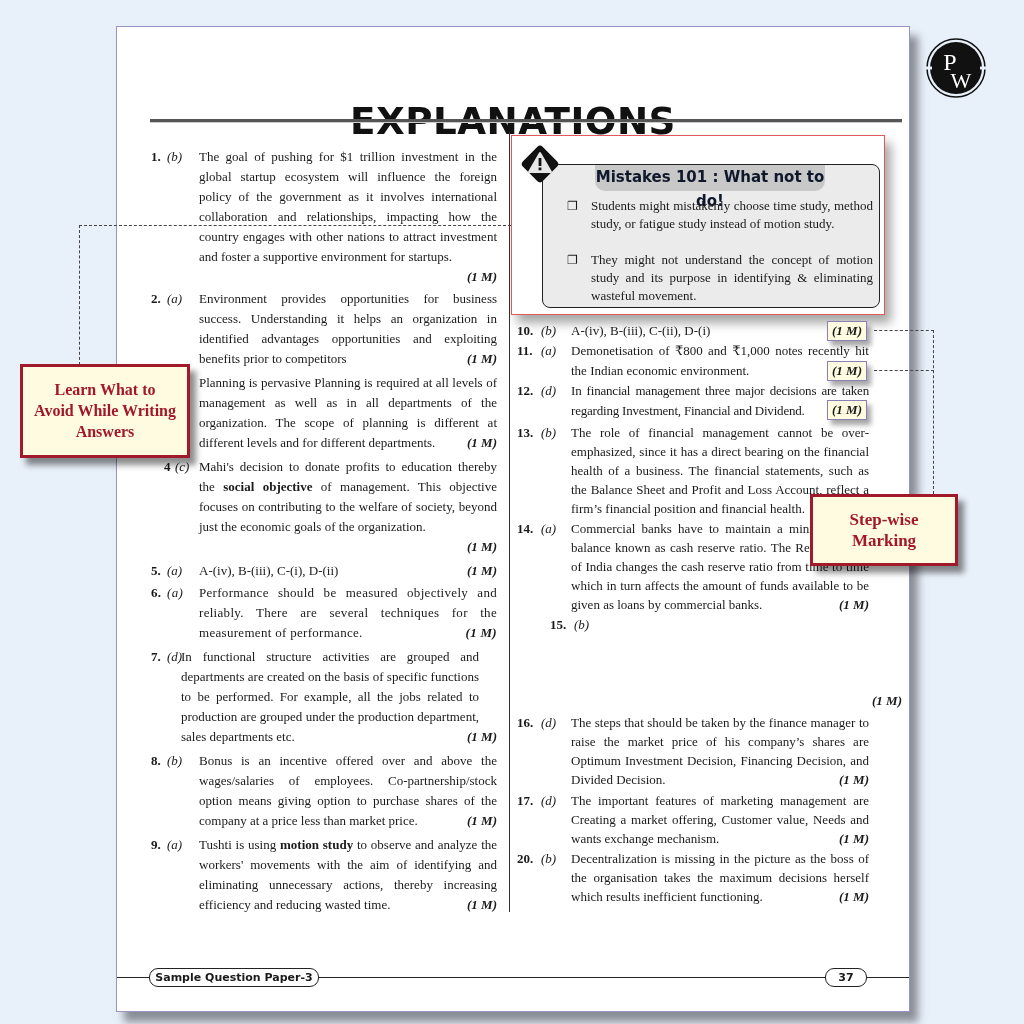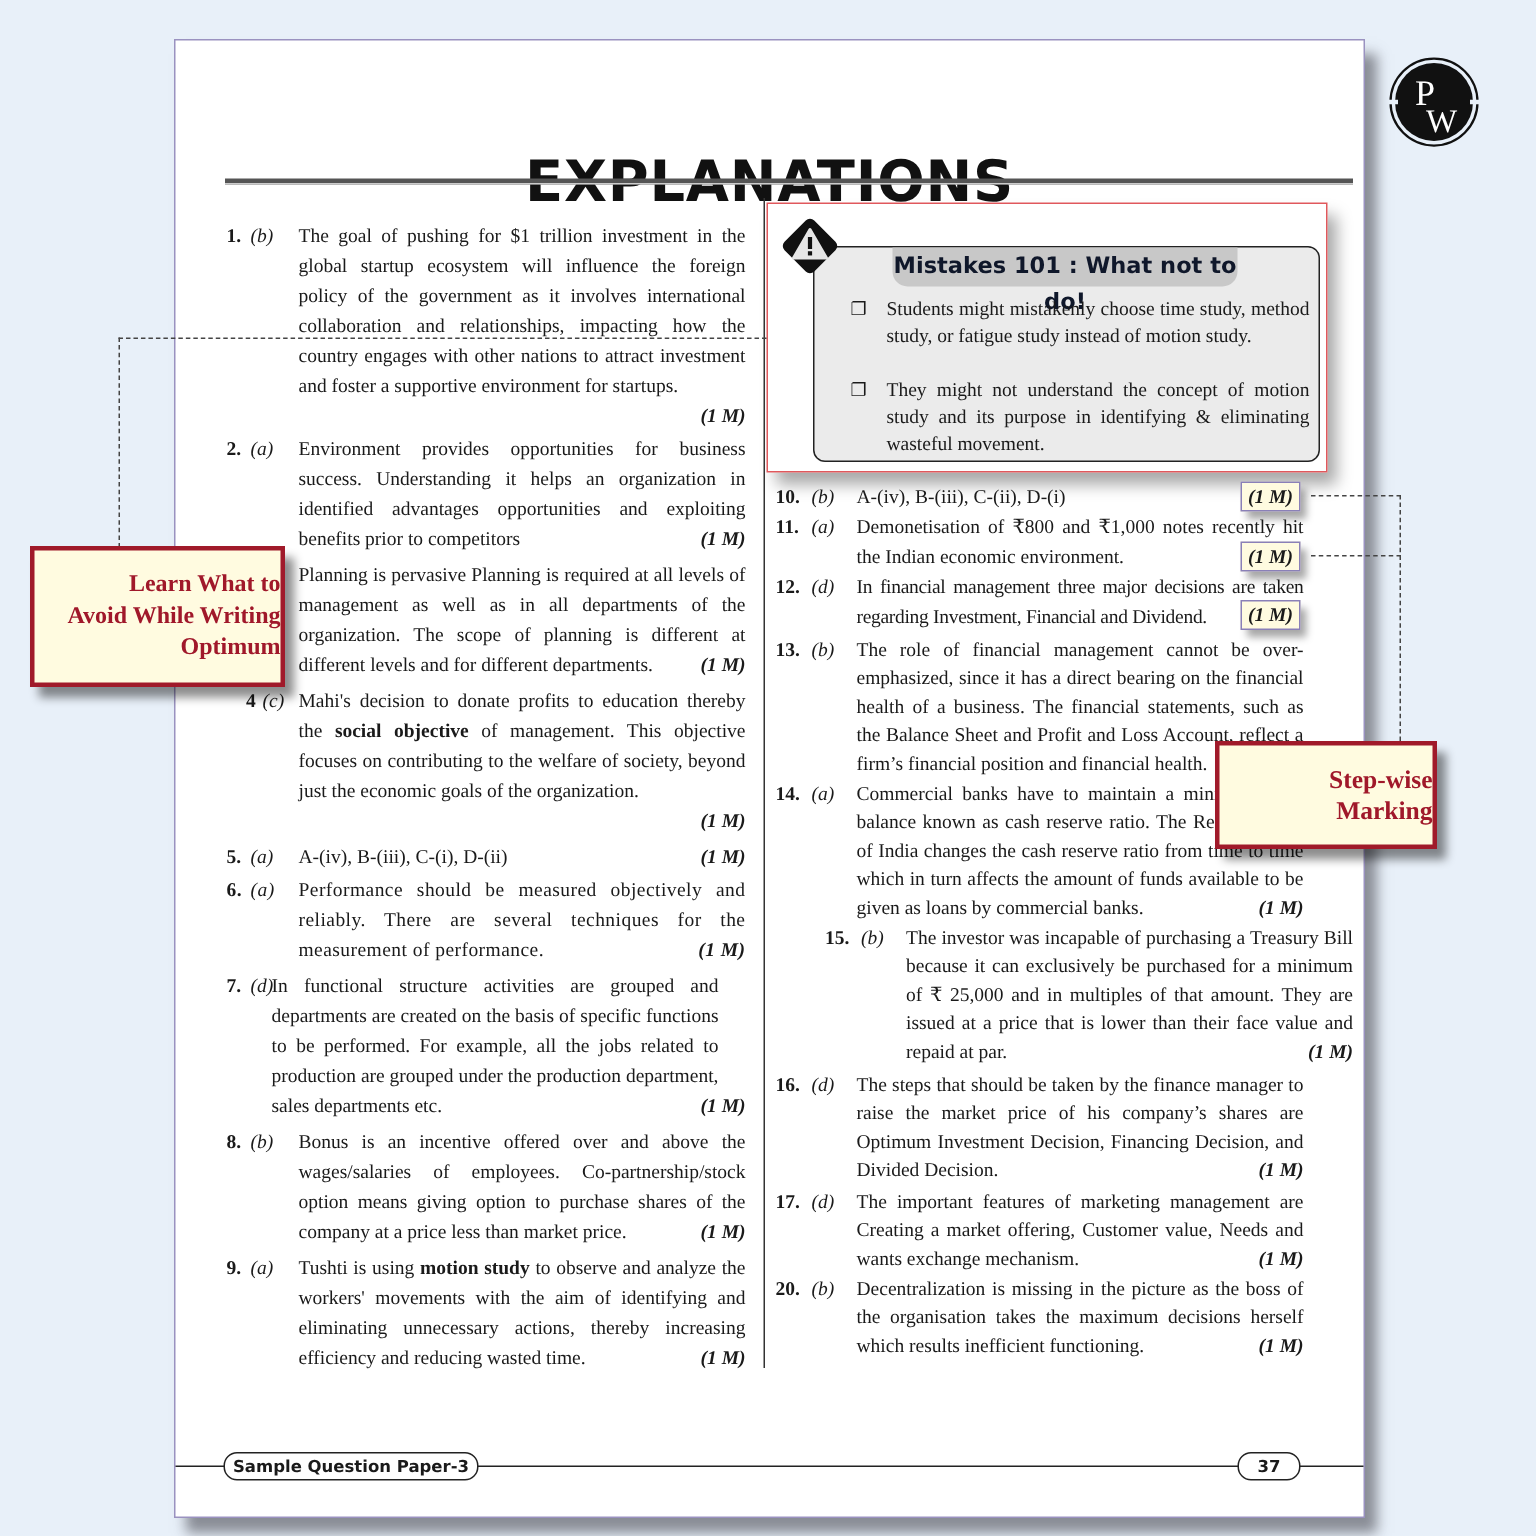--- a/index.html
+++ b/index.html
@@ -13,21 +13,21 @@
   .q .opt{position:absolute;top:0;font-style:italic;}
   .q .body{position:absolute;text-align:justify;}
   .q .marks{position:absolute;right:0;font-weight:bold;font-style:italic;}
   .qcol{position:absolute;}
   .mistake-outer{position:absolute;left:394px;top:108px;width:372px;height:178px;border:1px solid #e0585c;background:#fff;box-shadow:6px 8px 10px rgba(0,0,0,0.35);}
   .mistake-box{position:absolute;left:30px;top:28px;width:336px;height:142px;border:1.5px solid #222;border-radius:8px;background:#ebebeb;}
   .mistake-head{position:absolute;left:52px;top:0;width:230px;height:26px;background:#c8c8c8;border-radius:0 0 10px 10px;text-align:center;font-family:"DejaVu Sans","Liberation Sans",sans-serif;font-size:15px;font-weight:bold;line-height:24px;color:#0f172a;}
   .warn{position:absolute;left:6px;top:6px;width:44px;height:44px;}
   .mb-item{position:absolute;left:48px;width:282px;font-size:13px;line-height:18px;text-align:justify;}
   .mb-bullet{position:absolute;left:24px;font-size:12px;}
-  .callout{position:absolute;background:#fffbe0;border:3px solid #a01a2a;box-shadow:6px 7px 6px rgba(0,0,0,0.45);color:#a0182a;font-weight:bold;text-align:right;font-family:"Liberation Serif",serif;}
+  .callout{position:absolute;background:#fffbe0;border:3px solid #a01a2a;box-shadow:6px 7px 6px rgba(0,0,0,0.45);color:#a0182a;font-weight:bold;text-align:center;font-family:"Liberation Serif",serif;}
   .mark-box{position:absolute;background:#fffbe0;border:1px solid #8a80b8;font-weight:bold;font-style:italic;font-size:13px;padding:0 4px;line-height:18px;box-shadow:4px 5px 5px rgba(0,0,0,0.35);}
   .dash{position:absolute;border-color:#444;border-style:dashed;border-width:0;}
   .footer-line{position:absolute;left:0;right:0;top:950px;height:1px;background:#222;}
   .footer-pill{position:absolute;top:941px;height:17px;border:1.5px solid #222;border-radius:9px;background:#fff;font-family:"DejaVu Sans","Liberation Sans",sans-serif;font-weight:bold;font-size:11px;line-height:17px;text-align:center;}
   .logo{position:absolute;left:926px;top:38px;width:60px;height:60px;}
   b.kw{font-weight:bold;}
 </style>
 </head>
 <body>
 
@@ -147,21 +147,20 @@
     <div class="q" style="top:198px;width:352px;height:95px;line-height:19px;">
       <span class="num">14.</span>
       <span class="opt" style="left:24px">(a)</span>
       <div class="body" style="left:54px;width:298px;top:0;">Commercial banks have to maintain a minimum cash balance known as cash reserve ratio. The Reserve Bank of India changes the cash reserve ratio from time to time which in turn affects the amount of funds available to be given as loans by commercial banks.</div>
       <span class="marks" style="top:76px">(1 M)</span>
     </div>
 
     <div class="q" style="top:294px;width:352px;height:95px;line-height:19px;margin-left:33px;">
       <span class="num">15.</span>
       <span class="opt" style="left:24px">(b)</span>
-      <div class="body" style="left:54px;width:298px;top:0;">The investor was incapable of purchasing a Treasury Bill because it can exclusively be purchased for a minimum of ₹ 25,000 and in multiples of that amount. They are issued at a price that is lower than their face value and repaid at par.</div>
       <span class="marks" style="top:76px">(1 M)</span>
     </div>
 
     <div class="q" style="top:392px;width:352px;height:76px;line-height:19px;">
       <span class="num">16.</span>
       <span class="opt" style="left:24px">(d)</span>
       <div class="body" style="left:54px;width:298px;top:0;">The steps that should be taken by the finance manager to raise the market price of his company’s shares are Optimum Investment Decision, Financing Decision, and Divided Decision.</div>
       <span class="marks" style="top:57px">(1 M)</span>
     </div>
 
@@ -191,21 +190,21 @@
 
 <div class="dash" style="left:874px;top:330px;width:60px;border-top-width:1px;"></div>
 <div class="dash" style="left:874px;top:370px;width:60px;border-top-width:1px;"></div>
 <div class="dash" style="left:933px;top:330px;height:164px;border-left-width:1px;"></div>
 <div class="dash" style="left:79px;top:225px;width:432px;border-top-width:1px;"></div>
 <div class="dash" style="left:79px;top:225px;height:140px;border-left-width:1px;"></div>
 
 <div class="callout" style="left:20px;top:364px;width:164px;height:88px;font-size:16px;line-height:21px;padding-top:0;">
   <div style="margin-top:12px">Learn What to</div>
   <div>Avoid While Writing</div>
-  <div>Optimum</div>
+  <div>Answers</div>
 </div>
 <div class="callout" style="left:810px;top:494px;width:142px;height:66px;font-size:17px;line-height:21px;">
   <div style="margin-top:12px">Step-wise</div>
   <div>Marking</div>
 </div>
 
 <svg class="logo" viewBox="0 0 60 60">
   <circle cx="30" cy="30" r="29" fill="none" stroke="#111" stroke-width="1.5"></circle>
   <circle cx="30" cy="30" r="26" fill="#111"></circle>
   <rect x="0" y="28.5" width="6" height="3" fill="#e8f0f9"></rect>

